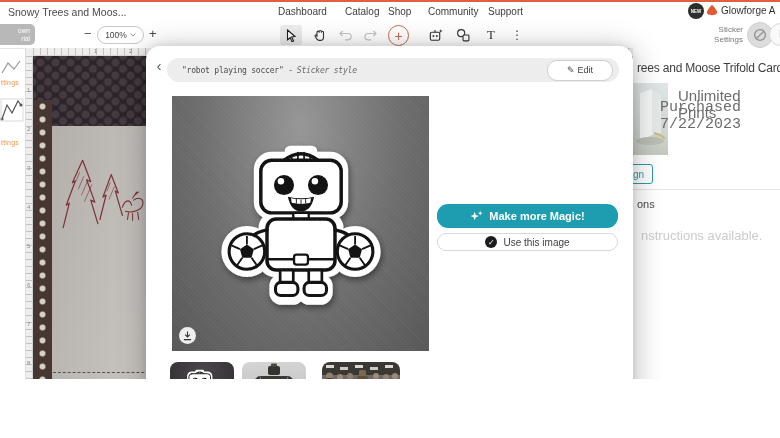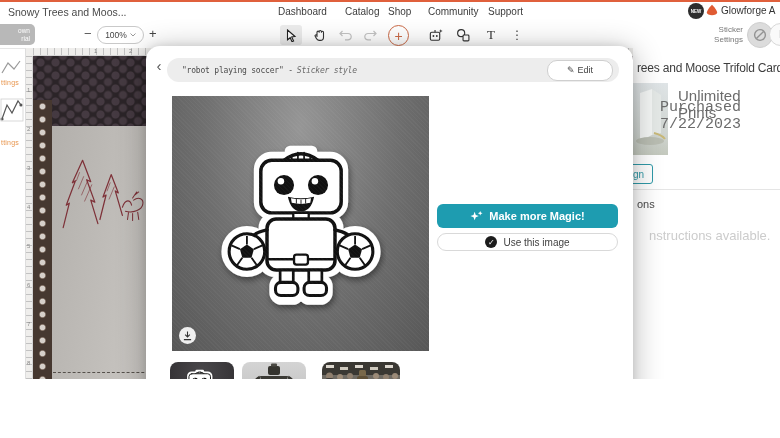--- a/index.html
+++ b/index.html
@@ -73,21 +73,21 @@
   .edit-btn{margin-left:auto;height:19px;min-width:50px;background:#fff;border:1px solid #cfcfcf;border-radius:10px;
             display:flex;align-items:center;justify-content:center;gap:3px;font-size:9px;color:#444;padding:0 7px;cursor:pointer;}
   .gen-image{left:26px;top:50px;width:257px;height:255px;
              background:radial-gradient(ellipse at 50% 12%,#969696,#6e6e6e 55%,#575757 100%);
              background-blend-mode:normal;overflow:hidden;}
   .gen-image:after{content:"";position:absolute;inset:0;
              background-image:repeating-linear-gradient(45deg,rgba(255,255,255,.03) 0 1px,transparent 1px 3px);}
   .robot-svg{position:absolute;left:44px;top:40px;width:170px;height:180px;}
   .dl-btn{position:absolute;left:7px;bottom:7px;width:17px;height:17px;border-radius:50%;background:rgba(252,252,252,.92);
           display:flex;align-items:center;justify-content:center;z-index:2;cursor:pointer;}
-  .magic-btn{left:291px;top:158px;width:181px;height:24px;border-radius:6px;background:#1e9cb0;color:#fff;
+  .magic-btn{left:291px;top:158px;width:181px;height:24px;border-radius:11px;background:#1e9cb0;color:#fff;
              font-size:11px;font-weight:bold;display:flex;align-items:center;justify-content:center;gap:6px;cursor:pointer;}
   .use-btn{left:291px;top:187px;width:181px;height:18px;border-radius:10px;background:#fff;border:1px solid #d9d9d9;
            color:#3f3f3f;font-size:10px;display:flex;align-items:center;justify-content:center;gap:6px;box-sizing:border-box;cursor:pointer;}
   .check-circle{width:12px;height:12px;border-radius:50%;background:#1c1c1c;color:#fff;font-size:8px;
                 display:flex;align-items:center;justify-content:center;}
   .thumb{top:316px;height:60px;border-radius:8px;overflow:hidden;cursor:pointer;}
   .thumb1{left:24px;width:64px;background:radial-gradient(ellipse at 50% 20%,#4a484b,#353336 75%);}
   .thumb2{left:96px;width:64px;background:linear-gradient(#d4d4d4,#b4b4b4);}
   .thumb3{left:176px;width:78px;}
   .mini-robot{position:absolute;left:9px;top:6px;width:46px;height:49px;}
@@ -96,21 +96,21 @@
   .rpanel{left:633px;top:48px;width:147px;height:390px;background:#fff;z-index:5;}
   .rp-title{position:absolute;left:4px;top:13px;font-size:12px;letter-spacing:-.2px;color:#3d3d3d;white-space:nowrap;}
   .rp-thumb{position:absolute;left:-5px;top:35px;width:40px;height:72px;background:linear-gradient(180deg,#dfe4e6,#cfd4d0 70%,#c3c8bd);overflow:hidden;}
   .rp-license{position:absolute;left:45px;top:39px;font-size:15px;color:#6b6b6b;}
   .rp-purchased{position:absolute;left:27px;top:51px;font-size:15px;color:#6b6b6b;font-family:Liberation Mono, monospace;}
   .rp-design-btn{position:absolute;left:-36px;top:116px;width:56px;height:20px;border:1px solid #2f9aa8;border-radius:3px;
                  background:#fff;color:#2f9aa8;font-size:10px;display:flex;align-items:center;justify-content:flex-end;
                  padding-right:8px;box-sizing:border-box;cursor:pointer;}
   .rp-divider{position:absolute;left:0;top:141px;width:147px;height:1px;background:#e5e5e5;}
   .rp-section{position:absolute;left:4px;top:150px;font-size:11px;color:#4a4a4a;}
-  .rp-empty{position:absolute;left:16px;top:180px;font-size:13px;color:#ccc;white-space:nowrap;}
+  .rp-empty{position:absolute;left:8px;top:180px;font-size:13px;color:#ccc;white-space:nowrap;}
 
   svg{display:block;}
 </style>
 </head>
 <body>
 
 <div class="stage">
 
   <svg width="0" height="0" style="position:absolute">
     <defs>

